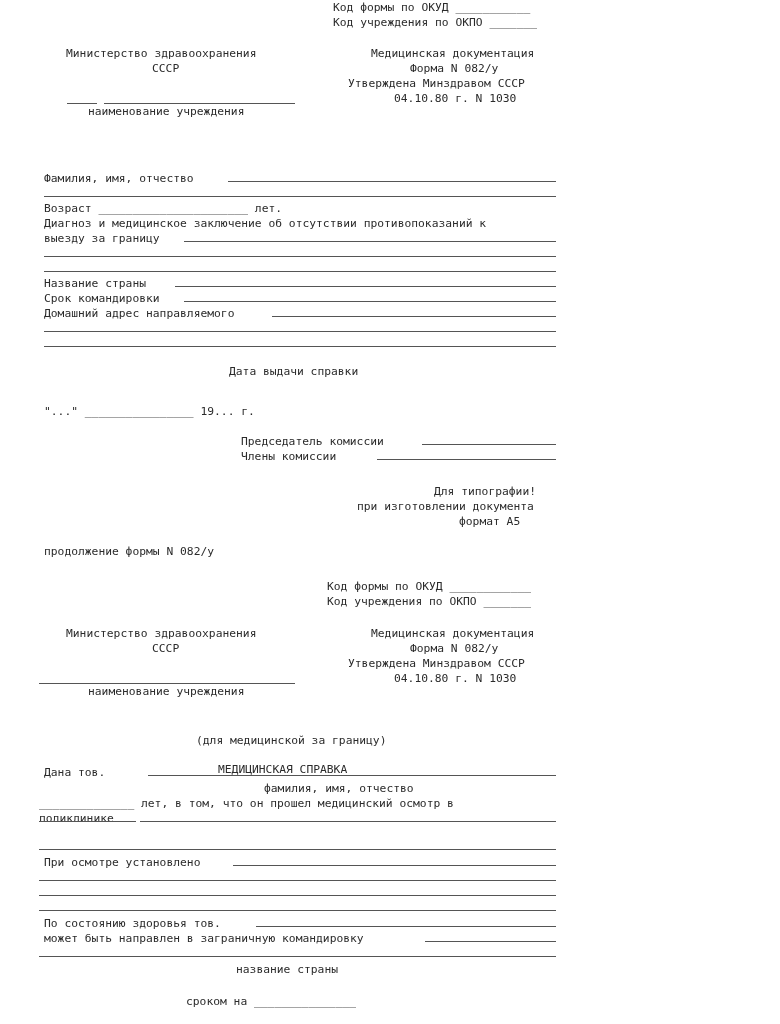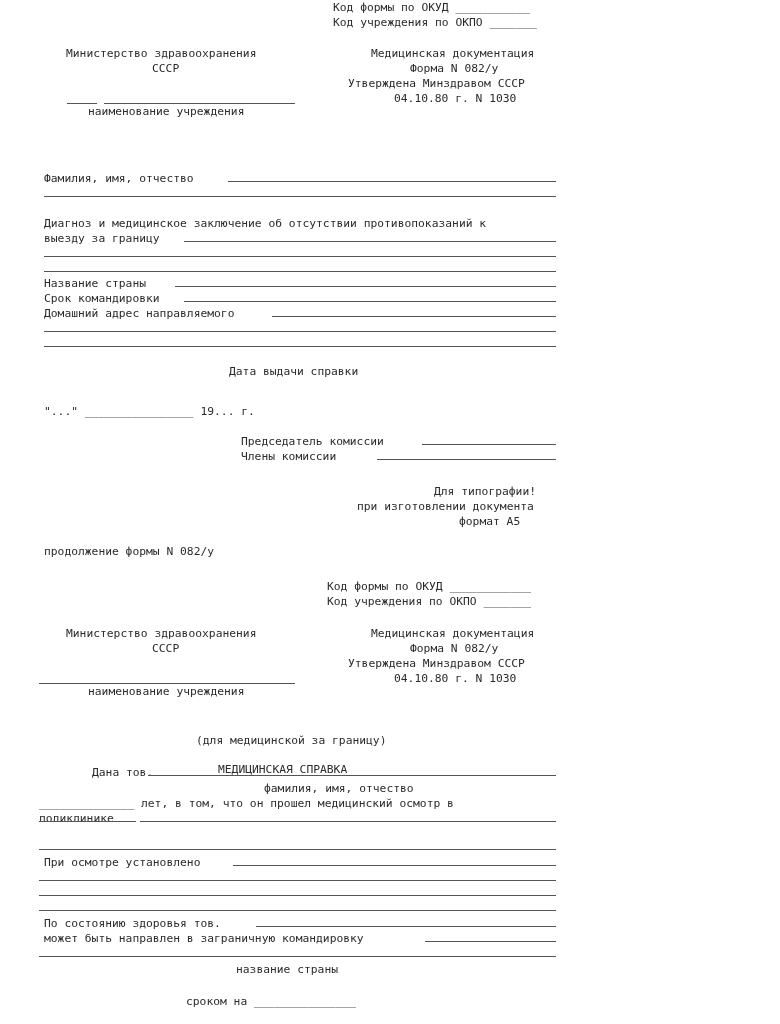--- a/index.html
+++ b/index.html
@@ -51,20 +51,21 @@
 
   <div class="rule" style="left:67px; top:103px; width:30px;"></div>
   <div class="rule" style="left:104px; top:103px; width:191px;"></div>
   <div class="row" style="left:88px; top:104px;">наименование учреждения</div>
 
 
   <div class="row" style="left:44px; top:171px;">Фамилия, имя, отчество</div>
   <div class="rule" style="left:228px; top:181px; width:328px;"></div>
   <div class="rule" style="left:44px; top:196px; width:512px;"></div>
 
+  <div class="row" style="left:44px; top:201px;">Возраст ______________________ лет.</div>
 
   <div class="row" style="left:44px; top:216px;">Диагноз и медицинское заключение об отсутствии противопоказаний к</div>
   <div class="row" style="left:44px; top:231px;">выезду за границу</div>
   <div class="rule" style="left:184px; top:241px; width:372px;"></div>
   <div class="rule" style="left:44px; top:256px; width:512px;"></div>
   <div class="rule" style="left:44px; top:271px; width:512px;"></div>
 
   <div class="row" style="left:44px; top:276px;">Название страны</div>
   <div class="rule" style="left:175px; top:286px; width:381px;"></div>
 
@@ -100,21 +101,21 @@
   <div class="row" style="left:410px; top:641px;">Форма N 082/у</div>
   <div class="row" style="left:348px; top:656px;">Утверждена Минздравом СССР</div>
   <div class="row" style="left:394px; top:671px;">04.10.80 г. N 1030</div>
 
   <div class="rule" style="left:39px; top:683px; width:256px;"></div>
   <div class="row" style="left:88px; top:684px;">наименование учреждения</div>
 
   <div class="row" style="left:218px; top:718px;margin-top:44px;">МЕДИЦИНСКАЯ СПРАВКА</div>
   <div class="row" style="left:196px; top:733px;">(для медицинской за границу)</div>
 
-  <div class="row" style="left:44px; top:765px;margin-left:48px;">Дана тов.</div>
+  <div class="row" style="left:44px; top:765px;">Дана тов.</div>
   <div class="rule" style="left:148px; top:775px; width:408px;"></div>
   <div class="row" style="left:264px; top:781px;">фамилия, имя, отчество</div>
 
   <div class="row" style="left:39px; top:796px;">______________ лет, в том, что он прошел медицинский осмотр в</div>
   <div class="row" style="left:39px; top:811px;">поликлинике</div>
   <div class="rule" style="left:140px; top:821px; width:416px;"></div>
   <div class="rule" style="left:39px; top:821px; width:97px;"></div>
 
   <div class="rule" style="left:39px; top:849px; width:517px;"></div>
   <div class="row" style="left:44px; top:855px;">При осмотре установлено</div>

